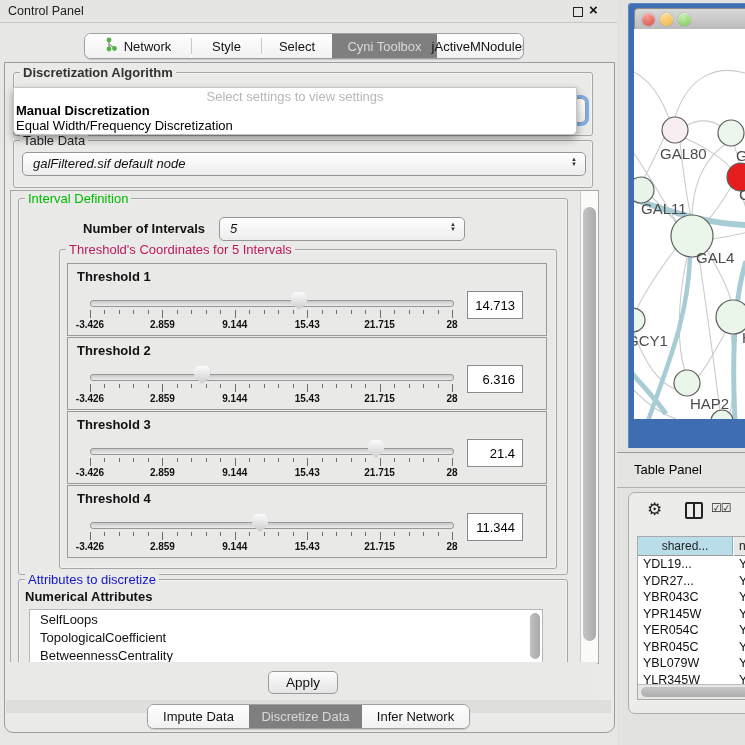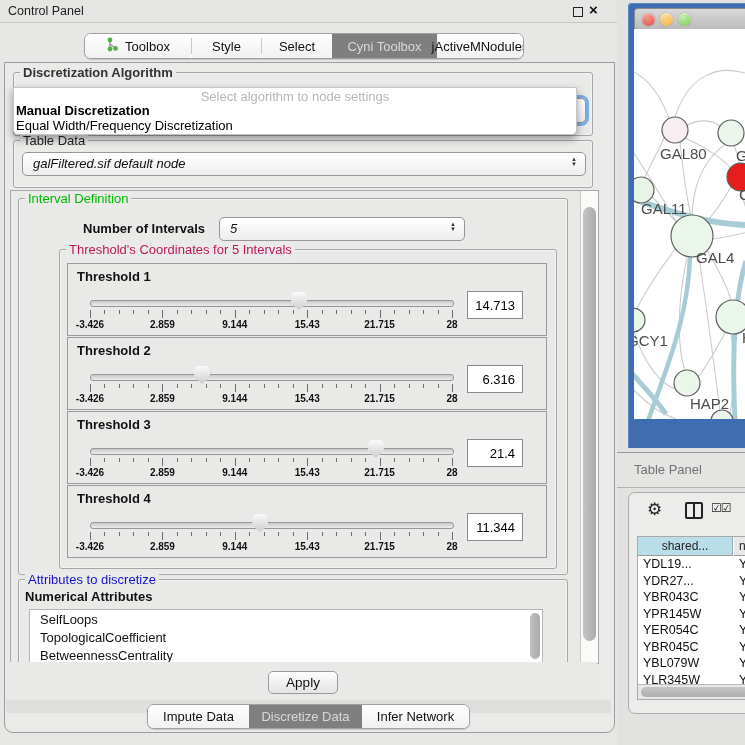--- a/index.html
+++ b/index.html
@@ -45,21 +45,21 @@
   
   .push-btn{position:absolute;background:linear-gradient(#fdfdfd,#e4e4e4);border:1px solid #9a9a9a;border-radius:5px;font-size:13.5px;color:#111;text-align:center;}
   
   #right-bg{left:617px;top:0;width:128px;height:745px;background:#e2e2e0;}
   #net-window{left:628px;top:3px;width:117px;height:445px;background:#3e6db2;border-radius:4px 0 0 0;box-shadow:inset 1px 1px 0 #5d87c2;}
   #net-titlebar{position:absolute;left:6px;top:5px;width:111px;height:21px;background:linear-gradient(#d9d9d9,#b9b9b9);border:1px solid #8a8a8a;border-bottom-color:#787878;border-radius:4px 0 0 0;}
   .light{position:absolute;top:3.5px;width:13px;height:13px;border-radius:50%;box-shadow:inset 0 1px 2px rgba(255,255,255,.7),0 0 1px rgba(0,0,0,.6);}
   #net-canvas{position:absolute;left:6px;top:26px;width:111px;height:390px;background:#ffffff;overflow:hidden;}
   #net-canvas svg text{font-family:"Liberation Sans",sans-serif;font-size:15px;fill:#4c4c4c;}
   #tablepanel-bar{left:617px;top:452px;width:128px;height:34px;background:#e4e4e2;border-top:1px solid #9a9a9a;border-bottom:1px solid #b2b2b0;}
-  #tablepanel-bar .t{position:absolute;left:17px;top:9px;font-size:13px;color:#737373;}
+  #tablepanel-bar .t{position:absolute;left:17px;top:9px;font-size:13px;color:#000000;}
   #table-container{left:628px;top:492px;width:126px;height:220px;background:#ececea;border:1px solid #adadad;border-radius:7px 0 0 7px;}
   .tp-icon{position:absolute;color:#222;}
   #grid{position:absolute;left:8px;top:43px;width:118px;height:162px;background:#fff;border:1px solid #a9a9a9;border-right:none;overflow:hidden;}
   .gh{position:absolute;top:0;height:19px;font-size:12px;color:#222;line-height:19px;box-sizing:border-box;}
   .grow{position:absolute;left:0;width:100%;height:16.5px;font-size:12.5px;color:#111;white-space:nowrap;}
   .grow .c1{position:absolute;left:5px;}
   .grow .c2{position:absolute;left:101px;}
   .hscroll{position:absolute;left:0;bottom:0;width:100%;height:14px;background:#e7e7e5;border-top:1px solid #bdbdbd;}
   .hscroll .thumb{position:absolute;left:3px;top:2px;width:112px;height:10px;border-radius:5px;background:linear-gradient(#c6c6c6,#adadad);}
 </style>
@@ -78,21 +78,21 @@
     <div class="item" style="width:106px;">
       <span style="margin-right:6px;display:inline-block;">
         <svg width="13" height="15" viewBox="0 0 13 15">
             <line x1="4" y1="3" x2="4" y2="12" stroke="#9a9a9a" stroke-width="1.4"></line>
             <line x1="4" y1="7" x2="9" y2="11" stroke="#9a9a9a" stroke-width="1.4"></line>
             <circle cx="4" cy="3" r="2.4" fill="#57b04b"></circle>
             <circle cx="4" cy="12" r="2.4" fill="#57b04b"></circle>
             <circle cx="9.5" cy="11.5" r="2.4" fill="#57b04b"></circle>
           </svg>
       </span>
-      <span>Toolbox</span>
+      <span>Network</span>
     </div>
     <div class="div"></div>
     <div class="item" style="width:69px;">
         <span>Style</span>
       </div>
     <div class="div"></div>
     <div class="item" style="width:70px;">
         <span>Select</span>
       </div>
     <div class="item sel" style="width:105px;">
@@ -106,21 +106,21 @@
   <div class="abs" id="main-panel"></div>
 
   <div class="abs groupbox" style="left:13px;top:72px;width:578px;height:62px;">
     <span class="grouptitle" style="left:6px;color:#333;font-weight:bold;">Discretization Algorithm</span>
   </div>
   <div class="abs combo" style="left:22px;top:98px;width:562px;height:23px;box-shadow:0 0 0 3px rgba(94,157,226,.8);">
     <span class="stepper" style="right:7px;top:4px;">▲<br>▼</span>
   </div>
 
   <div class="abs" id="algo-popup">
-    <div class="prompt">Select algorithm to node settings</div>
+    <div class="prompt">Select settings to view settings</div>
     <div class="opt" style="top:15px;font-weight:bold;">Manual Discretization</div>
     <div class="opt" style="top:30px;">Equal Width/Frequency Discretization</div>
   </div>
 
   <div class="abs groupbox" style="left:13px;top:140px;width:578px;height:46px;">
     <span class="grouptitle" style="left:6px;color:#222;">Table Data</span>
   </div>
   <div class="abs combo" style="left:22px;top:152px;width:562px;height:22px;">
     <span class="val">galFiltered.sif default node</span>
     <span class="stepper" style="right:8px;top:4px;">▲<br>▼</span>

